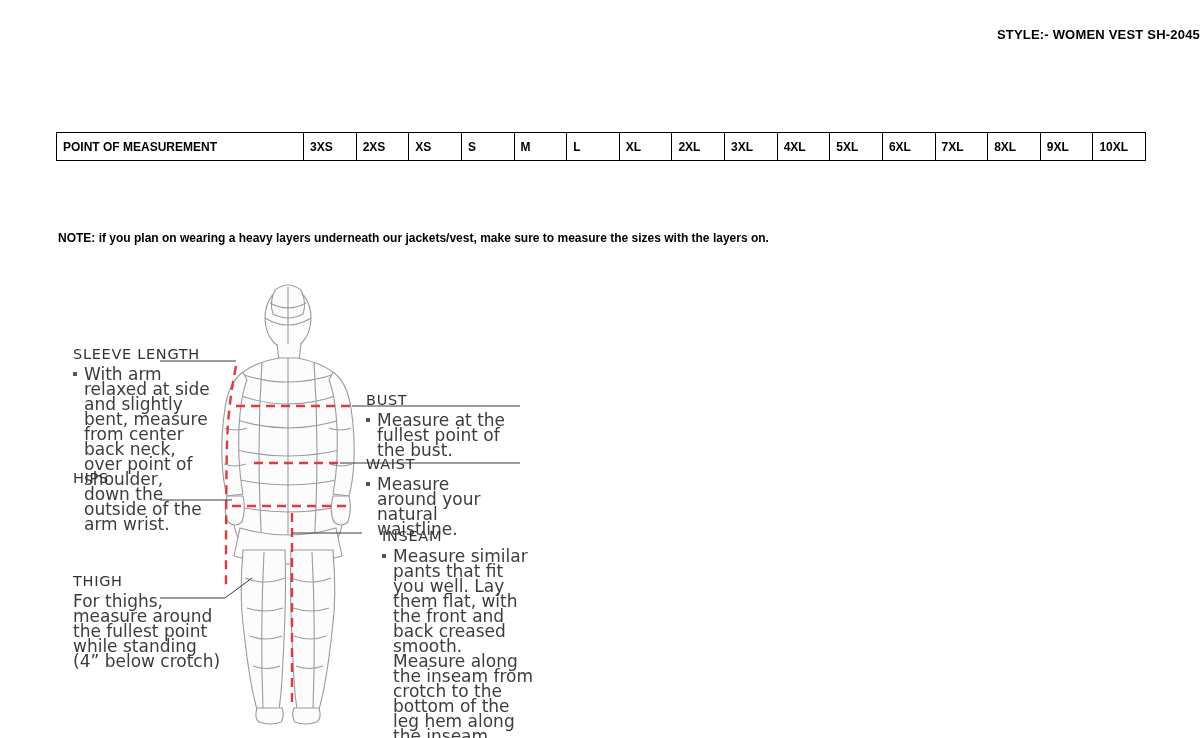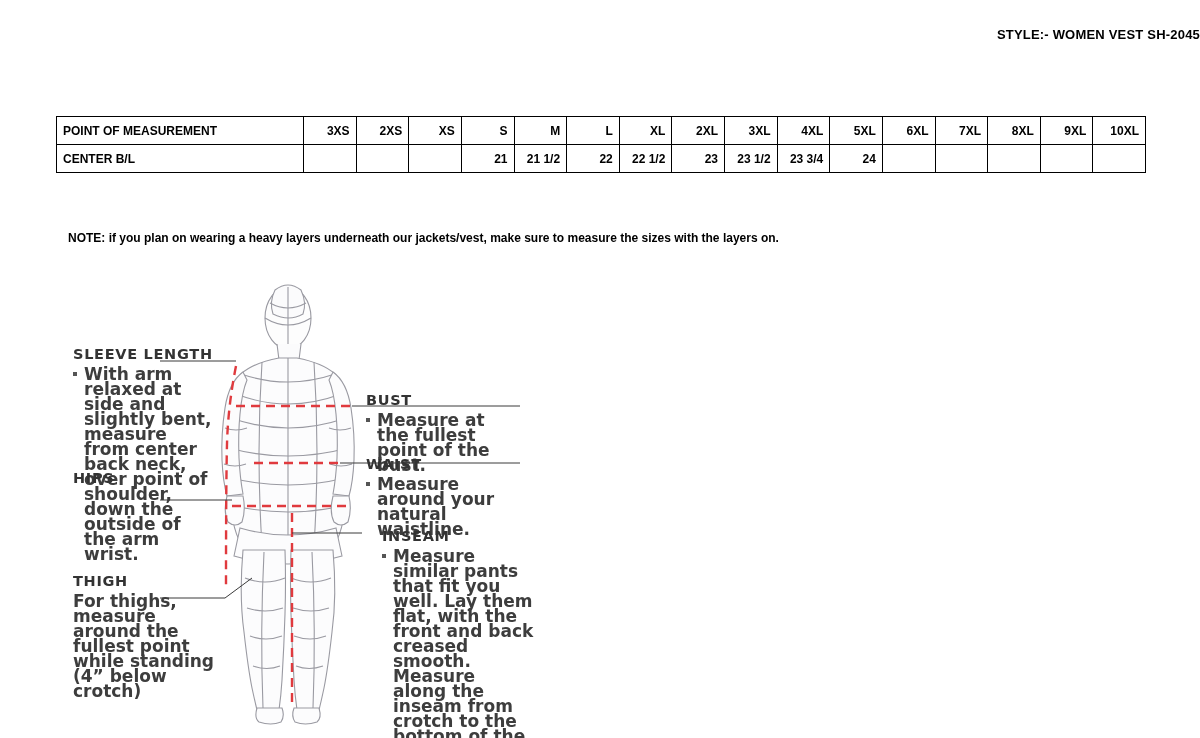--- a/index.html
+++ b/index.html
@@ -29,53 +29,53 @@
     left: 56px;
     top: 116px;
     width: 1090px;
   }
 
   table.size-table {
     border-collapse: collapse;
     width: 100%;
     table-layout: fixed;
     font-size: 12px;
+    margin-top: 16px;
   }
   table.size-table td, table.size-table th {
     border: 1px solid #000000;
     height: 27px;
     padding: 0 6px;
     font-weight: bold;
-    text-align: right;
+    text-align: left;
     vertical-align: middle;
     font-size: 12px;
     overflow: hidden;
     white-space: nowrap;
   }
   table.size-table th.row-head,
   table.size-table td.row-head {
     text-align: left;
     width: 234px;
   }
 
   .note {
     position: absolute;
-    left: 68px;
+    left: 58px;
     top: 231px;
     font-size: 12px;
     font-weight: bold;
   }
 
   .figure {
     position: absolute;
     left: 0;
     top: 278px;
     width: 1200px;
     height: 450px;
-    font-weight: bold;
   }
 
   .lbl-block {
     position: absolute;
   }
   .lbl-title {
     font-family: "DejaVu Sans", sans-serif;
     font-size: 14.5px;
     color: #333333;
     letter-spacing: 0.7px;
@@ -121,39 +121,20 @@
         <th>4XL</th>
         <th>5XL</th>
         <th>6XL</th>
         <th>7XL</th>
         <th>8XL</th>
         <th>9XL</th>
         <th>10XL</th>
       </tr>
     </thead>
     <tbody>
-      <tr>
-        <td class="row-head">CENTER B/L</td>
-        <td></td>
-        <td></td>
-        <td></td>
-        <td>21</td>
-        <td>21 1/2</td>
-        <td>22</td>
-        <td>22 1/2</td>
-        <td>23</td>
-        <td>23 1/2</td>
-        <td>23 3/4</td>
-        <td>24</td>
-        <td></td>
-        <td></td>
-        <td></td>
-        <td></td>
-        <td></td>
-      </tr>
     </tbody>
   </table>
 </div>
 
 <div class="note">NOTE: if you plan on wearing a heavy layers underneath our jackets/vest, make sure to measure the sizes with the layers on.</div>
 
 <div class="figure">
 
   <svg width="1200" height="450" viewBox="0 0 1200 450">
     <g stroke="#9a9aa2" fill="#fdfdfd" stroke-width="1.1">

